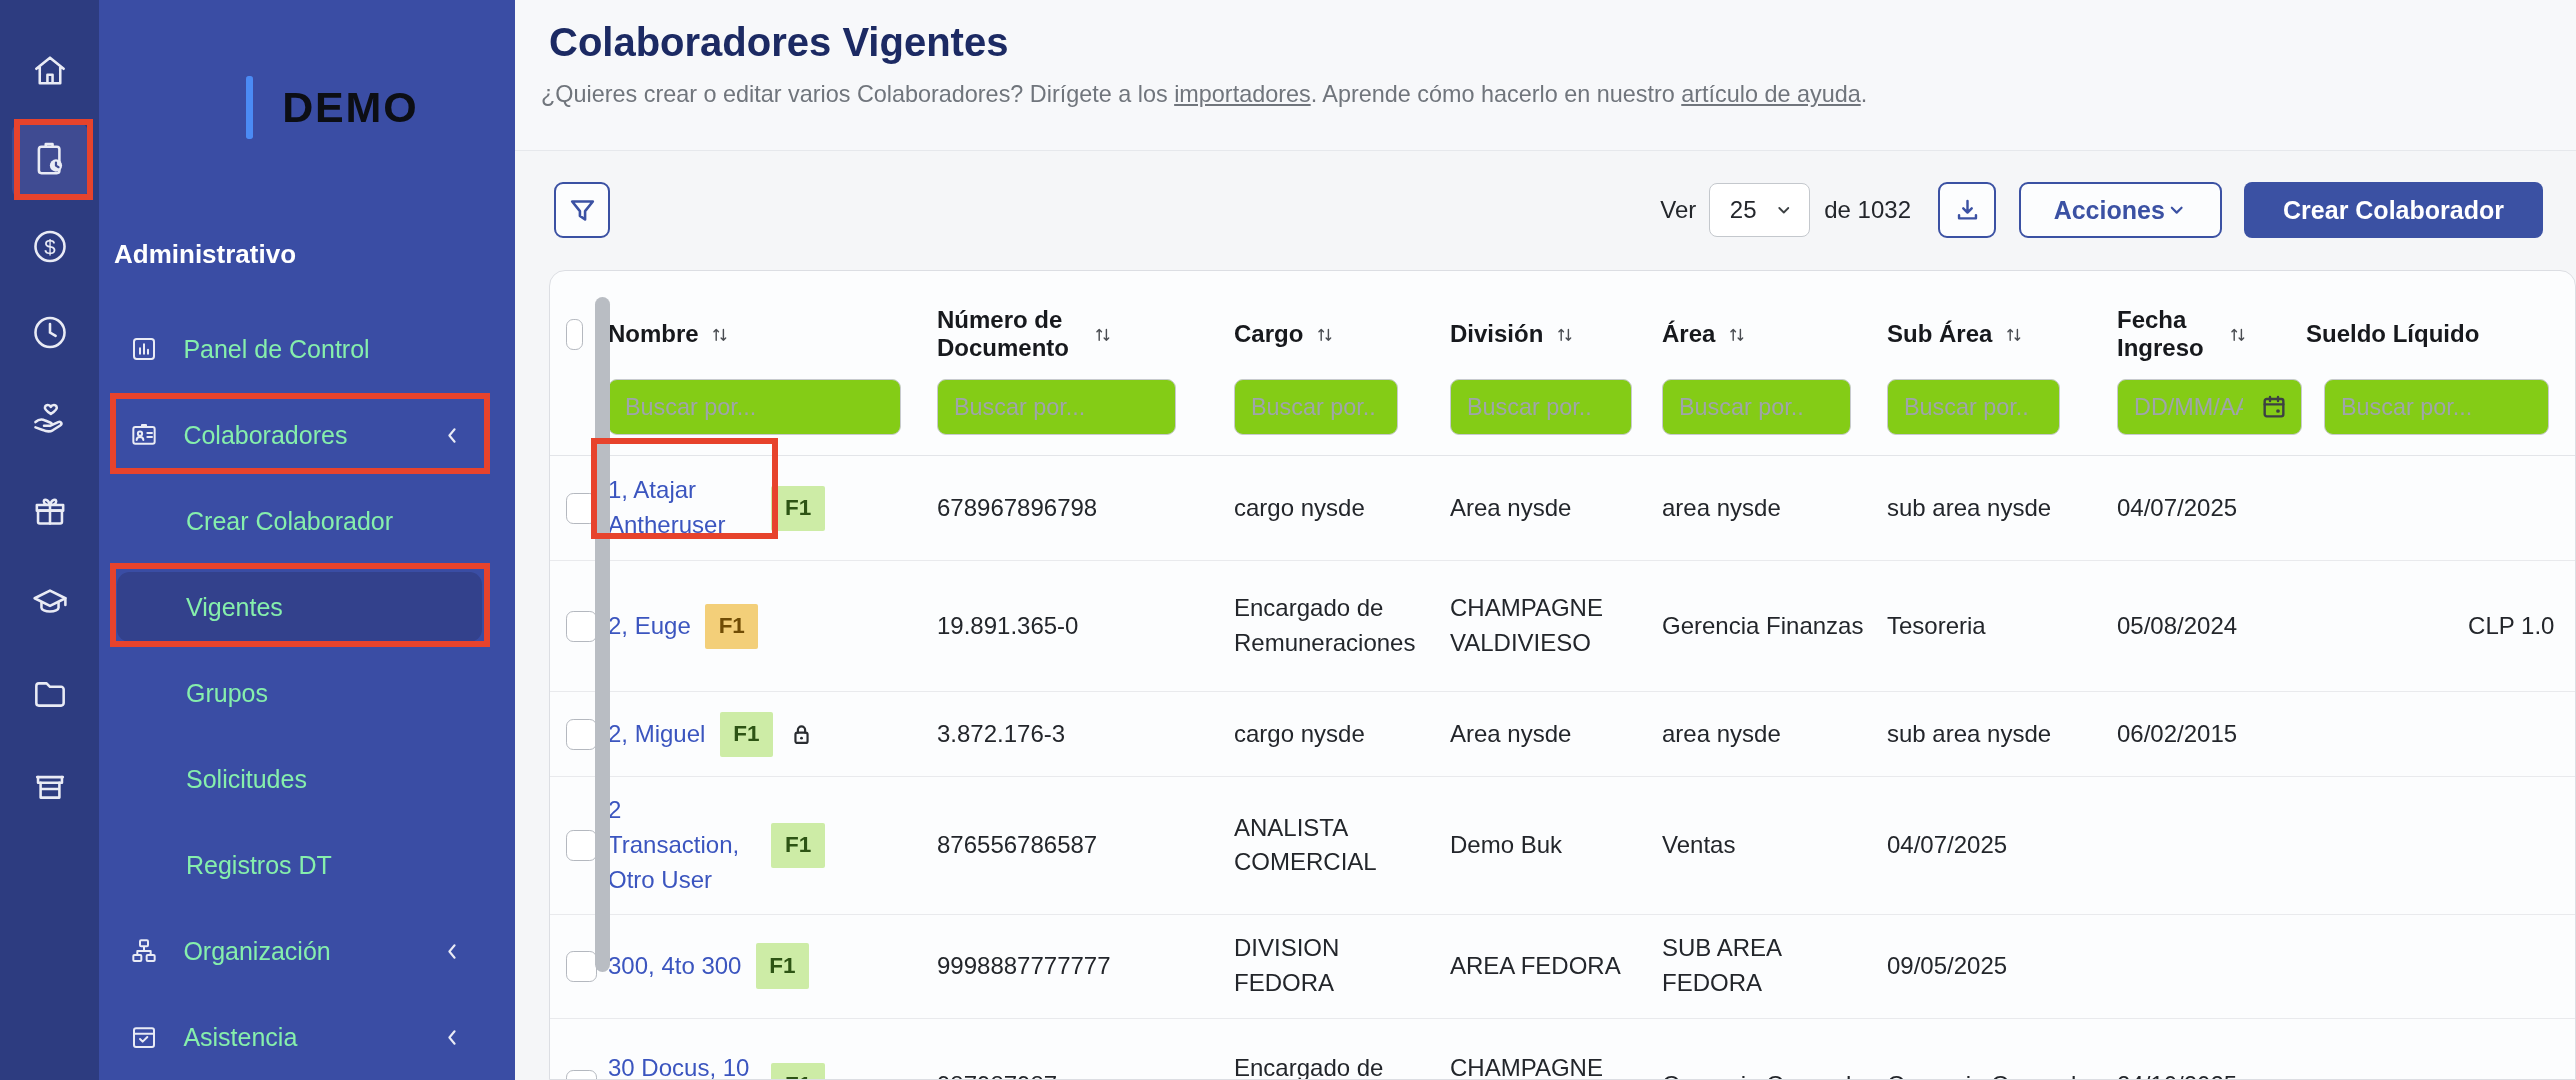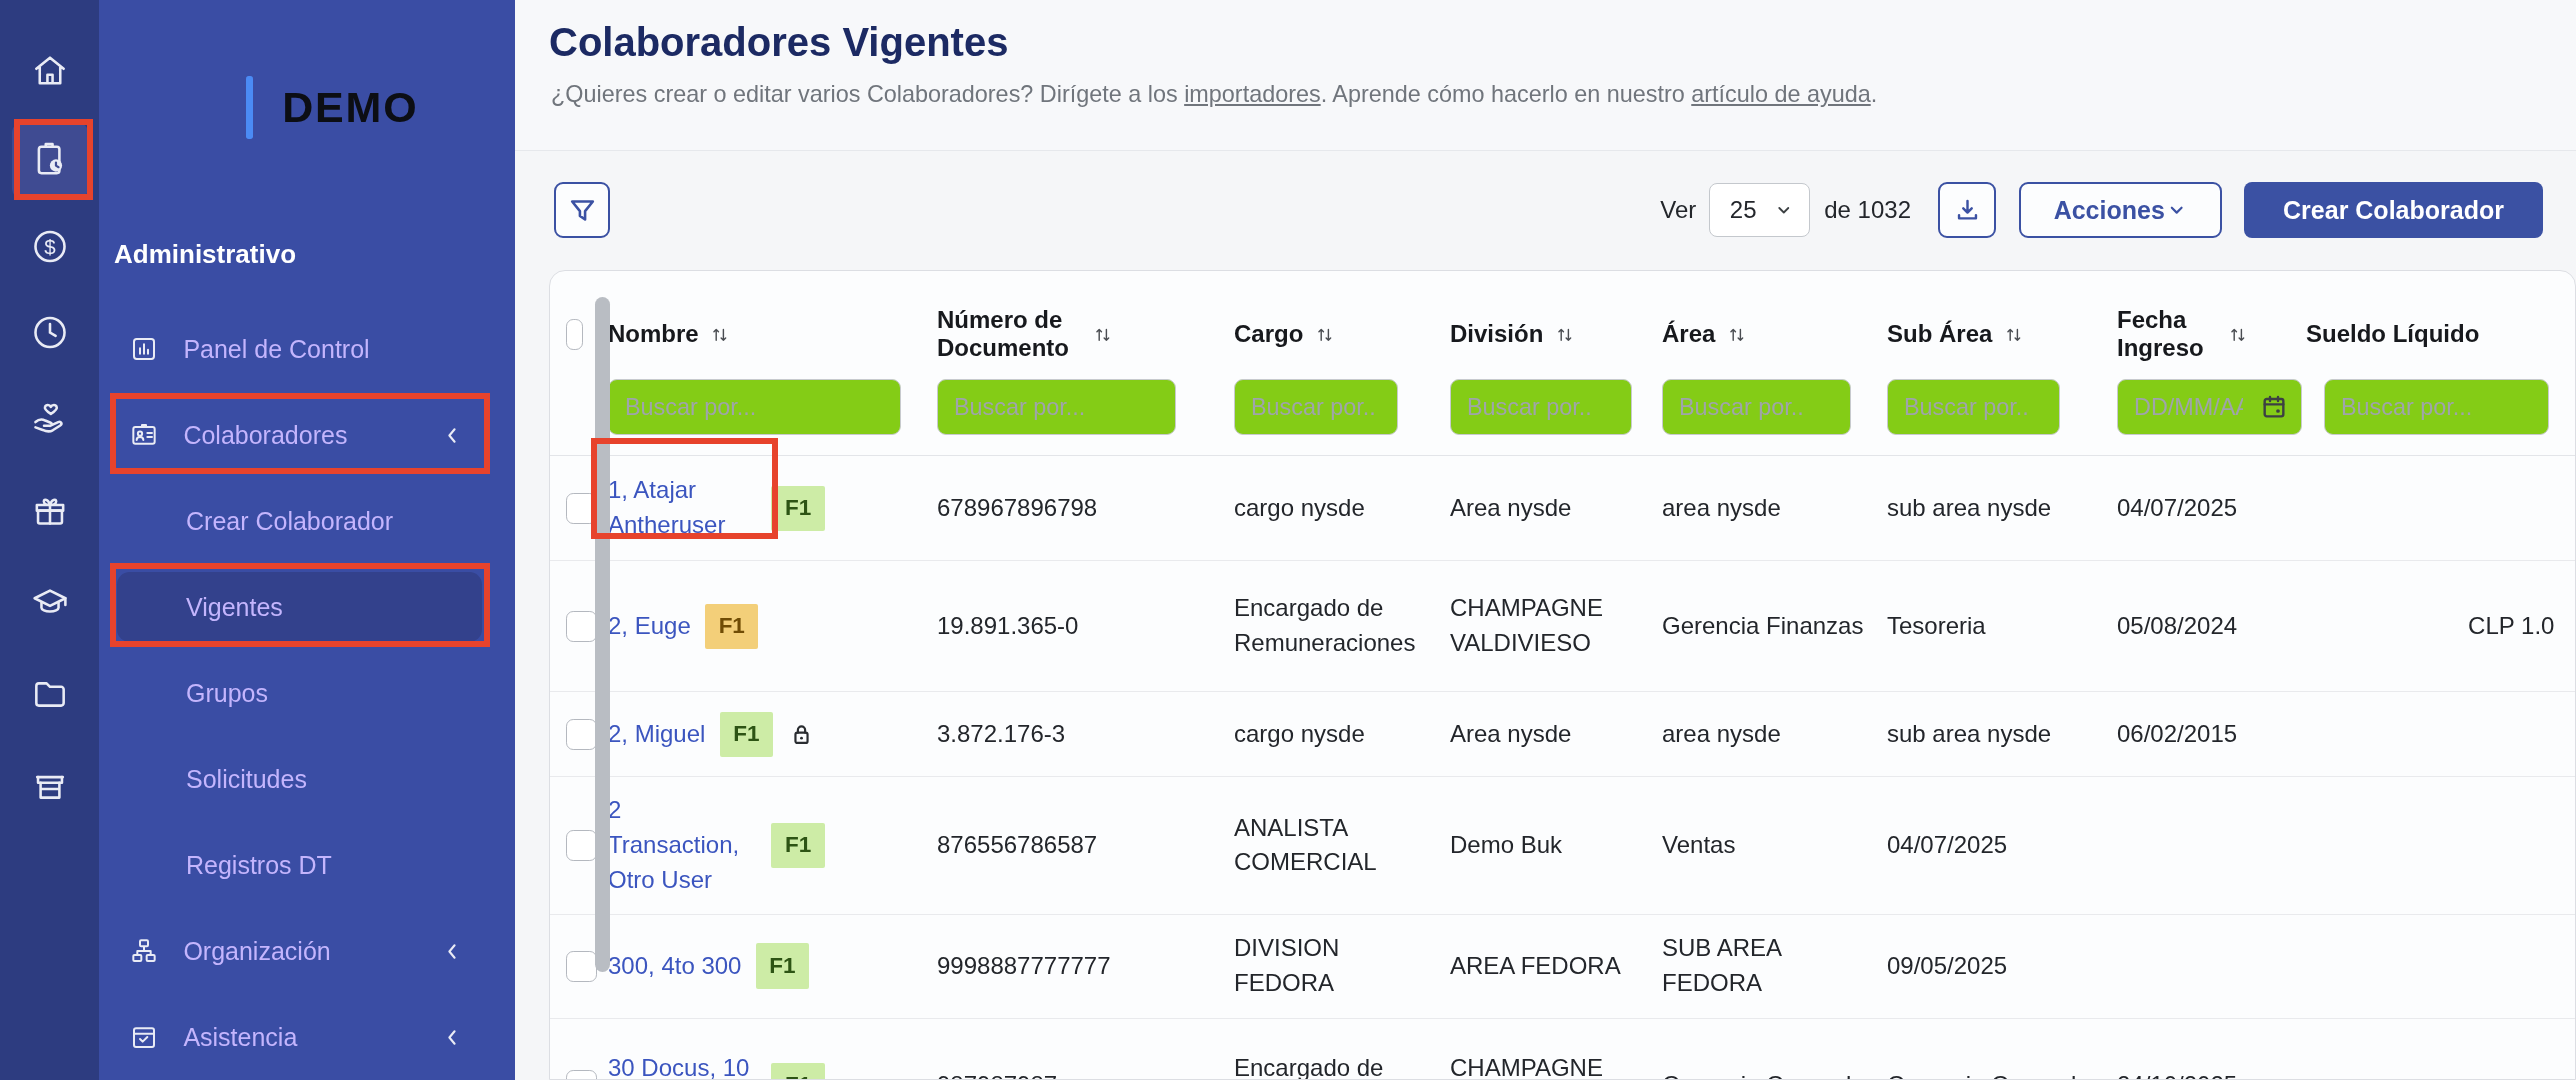--- a/index.html
+++ b/index.html
@@ -12,35 +12,35 @@
   .rail-icon svg { width:100%; height:100%; }
   .rail-active-tile { position:absolute; left:11.7px; top:122px; width:76px; height:77px; background:#3f4b92; border-radius:10.8px; }
 
   
   .sidebar { position:absolute; left:99px; top:0; width:416px; height:1080px; background:#3a4da4; z-index:2; }
   .logo-row { position:absolute; left:147px; top:76px; display:flex; align-items:center; }
   .logo-bar { width:7.2px; height:63px; background:#4b8bf5; border-radius:2.7px; margin-right:29px; }
   .logo-text { font-size:43px; font-weight:700; letter-spacing:1.8px; color:#0c0e14; }
   .side-section { position:absolute; left:15px; top:239px; font-size:26px; font-weight:700; color:#ffffff; }
   .menu { position:absolute; left:0; top:306px; width:416px; }
-  .mitem { position:relative; height:86px; display:flex; align-items:center; padding-left:29px; color:#c4b5fd; font-size:25px; }
+  .mitem { position:relative; height:86px; display:flex; align-items:center; padding-left:29px; color:#86efac; font-size:25px; }
   .mitem .micon { width:32px; height:32px; margin-right:23.4px; color:#e9ebf5; flex:0 0 auto; }
   .mitem .micon svg { width:100%; height:100%; }
   .mitem .chev { position:absolute; right:50px; width:25px; height:25px; color:#e9ebf5; }
   .mitem .chev svg { width:100%; height:100%; }
   .msub { padding-left:87px; }
   .pill { position:absolute; left:18px; top:8px; width:365px; height:70px; background:#33418c; border-radius:12.6px; }
   .msub span { position:relative; z-index:1; }
   .side-scroll { position:absolute; left:496px; top:297px; width:15.3px; height:675px; background:#b9bdc3; border-radius:8px; z-index:3; }
 
   
   .main { position:absolute; left:515px; top:0; width:2061px; height:1080px; background:#f5f6f8; }
   .page-head { position:absolute; left:0; top:0; width:2061px; height:151px; background:#f7f8fa; border-bottom:1.8px solid #e6e8ec; }
   .page-title { position:absolute; left:34px; top:20px; font-size:40px; font-weight:700; color:#1c2a63; }
-  .page-sub { position:absolute; left:36px; top:81px; font-size:23.4px; color:#70757c; }
+  .page-sub { position:absolute; left:26px; top:81px; font-size:23.4px; color:#70757c; }
   .page-sub a { color:#70757c; text-decoration:underline; cursor:pointer; }
 
   .btn-outline { background:#fcfdfe; border:2.7px solid #3b51a3; border-radius:9px; color:#3b51a3; display:flex; align-items:center; justify-content:center; }
   .filter-btn { position:absolute; left:39px; top:182px; width:56px; height:56px; }
   .filter-btn svg { width:31px; height:31px; }
 
   .toolbar { position:absolute; right:33px; top:182px; height:56px; display:flex; align-items:center; }
   .ver-label { font-size:24px; color:#23262b; margin-right:12.6px;text-align:center; }
   .psize { width:101px; height:54px; background:#fff; border:1.8px solid #c4c8cd; border-radius:8px; display:flex; align-items:center; justify-content:space-between; padding:0 14.4px 0 20px; font-size:24px; color:#23262b; margin-right:14.4px; }
   .psize svg { width:21.6px; height:21.6px; color:#3c4043; }

